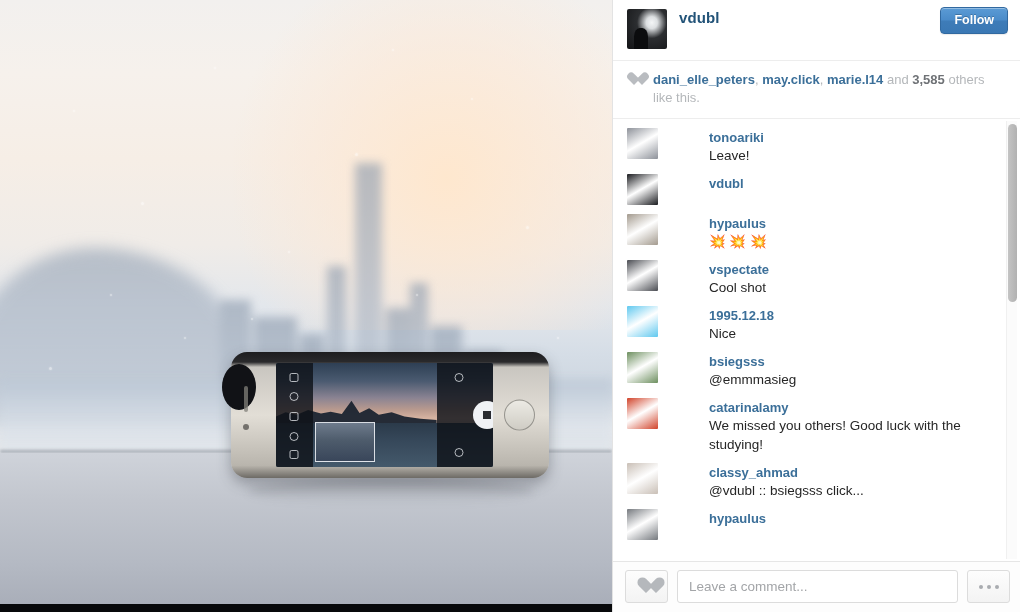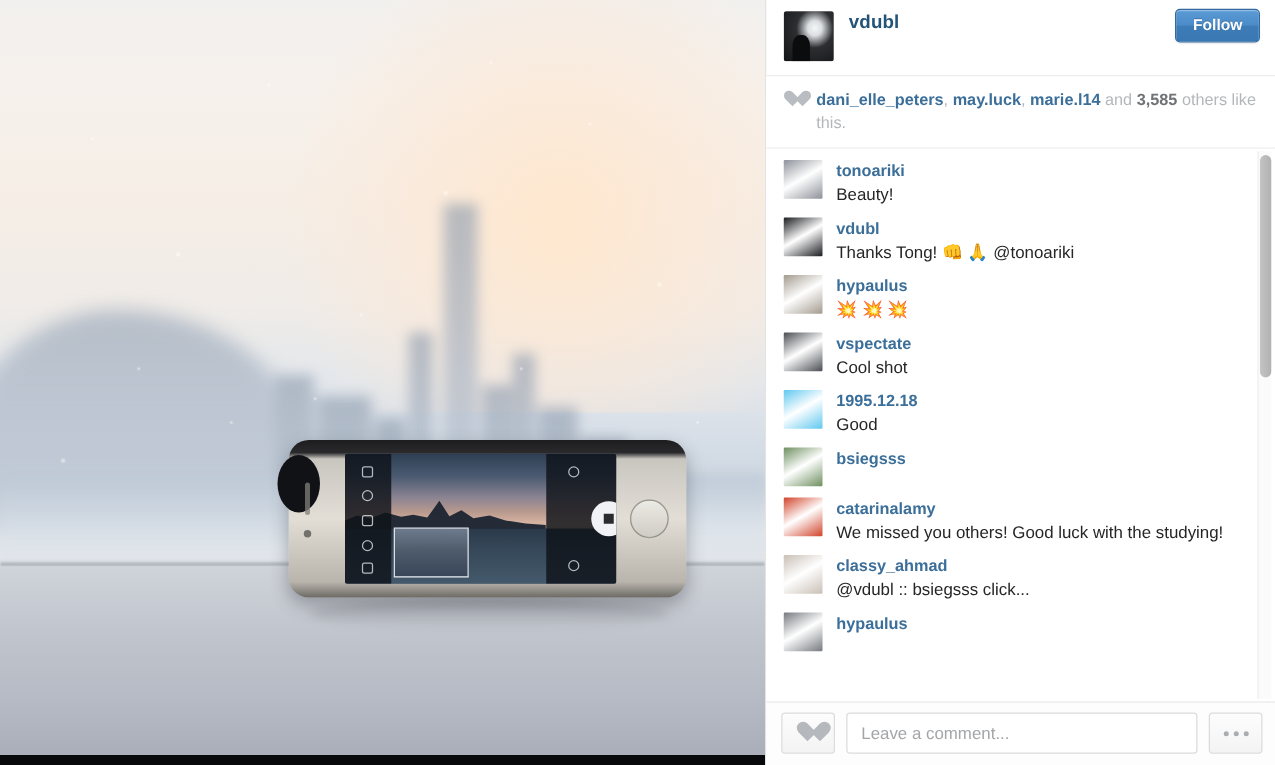--- a/index.html
+++ b/index.html
@@ -268,20 +268,21 @@
   .comments {
     position: relative;
     flex: 1 1 auto;
     overflow: hidden;
     background: #fff;
     padding: 9px 26px 0 14px;
   }
   .comment {
     display: flex; align-items: flex-start;
     margin-bottom: 9px;
+    gap: 40px;
   }
   .c-avatar {
     width: 31px; height: 31px; flex: 0 0 31px;
     margin-right: 11px;
     border-radius: 1px;
     background: #b9bcc0;
     overflow: hidden;
     position: relative;
   }
   .c-body { flex: 1 1 auto; min-width: 0; }
@@ -447,48 +448,48 @@
         <div class="hdr-avatar"></div>
         <div class="hdr-meta">
           <a class="username-main">vdubl</a>
         </div>
       </div>
       <button class="follow-btn">Follow</button>
     </div>
 
     <div class="likes-row">
       <span class="heart-small"></span>
-      <div class="likes-text"><b>dani_elle_peters</b><span>, </span><b>may.luck</b><span>, </span><b>marie.l14</b><span> and </span><span class="count">3,585</span><span> others like this.</span></div>
+      <div class="likes-text"><b>dani_elle_peters</b><span>, </span><b>may.click</b><span>, </span><b>marie.l14</b><span> and </span><span class="count">3,585</span><span> others like this.</span></div>
     </div>
 
     <div class="comments">
       <div id="comment-rows">
           <div class="comment">
             <div class="c-avatar" style="background: linear-gradient(150deg, rgb(141, 145, 153) 0%, rgba(255, 255, 255, 0.45) 48%, rgb(141, 145, 153) 100%);"></div>
-            <div class="c-body"><a class="c-user">tonoariki</a><div class="c-text">Beauty!</div></div>
+            <div class="c-body"><a class="c-user">tonoariki</a><div class="c-text">Leave!</div></div>
           </div>
           <div class="comment">
             <div class="c-avatar" style="background: linear-gradient(150deg, rgb(26, 27, 31) 0%, rgba(255, 255, 255, 0.45) 48%, rgb(26, 27, 31) 100%);"></div>
-            <div class="c-body"><a class="c-user">vdubl</a><div class="c-text">Thanks Tong! 👊 🙏 @tonoariki</div></div>
+            <div class="c-body"><a class="c-user">vdubl</a></div>
           </div>
           <div class="comment">
             <div class="c-avatar" style="background: linear-gradient(150deg, rgb(163, 154, 142) 0%, rgba(255, 255, 255, 0.45) 48%, rgb(163, 154, 142) 100%);"></div>
             <div class="c-body"><a class="c-user">hypaulus</a><div class="c-text">💥 💥 💥</div></div>
           </div>
           <div class="comment">
             <div class="c-avatar" style="background: linear-gradient(150deg, rgb(74, 76, 82) 0%, rgba(255, 255, 255, 0.45) 48%, rgb(74, 76, 82) 100%);"></div>
             <div class="c-body"><a class="c-user">vspectate</a><div class="c-text">Cool shot</div></div>
           </div>
           <div class="comment">
             <div class="c-avatar" style="background: linear-gradient(150deg, rgb(95, 200, 239) 0%, rgba(255, 255, 255, 0.45) 48%, rgb(95, 200, 239) 100%);"></div>
-            <div class="c-body"><a class="c-user">1995.12.18</a><div class="c-text">Good</div></div>
+            <div class="c-body"><a class="c-user">1995.12.18</a><div class="c-text">Nice</div></div>
           </div>
           <div class="comment">
             <div class="c-avatar" style="background: linear-gradient(150deg, rgb(109, 143, 95) 0%, rgba(255, 255, 255, 0.45) 48%, rgb(109, 143, 95) 100%);"></div>
-            <div class="c-body"><a class="c-user">bsiegsss</a></div>
+            <div class="c-body"><a class="c-user">bsiegsss</a><div class="c-text">@emmmasieg</div></div>
           </div>
           <div class="comment">
             <div class="c-avatar" style="background: linear-gradient(150deg, rgb(209, 67, 42) 0%, rgba(255, 255, 255, 0.45) 48%, rgb(209, 67, 42) 100%);"></div>
             <div class="c-body"><a class="c-user">catarinalamy</a><div class="c-text">We missed you others! Good luck with the studying!</div></div>
           </div>
           <div class="comment">
             <div class="c-avatar" style="background: linear-gradient(150deg, rgb(201, 191, 182) 0%, rgba(255, 255, 255, 0.45) 48%, rgb(201, 191, 182) 100%);"></div>
             <div class="c-body"><a class="c-user">classy_ahmad</a><div class="c-text">@vdubl :: bsiegsss click...</div></div>
           </div>
           <div class="comment">

